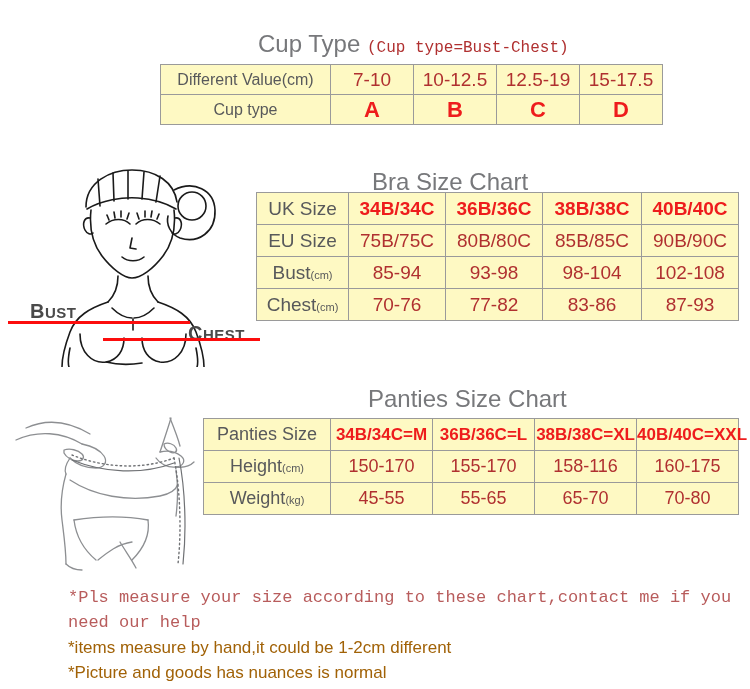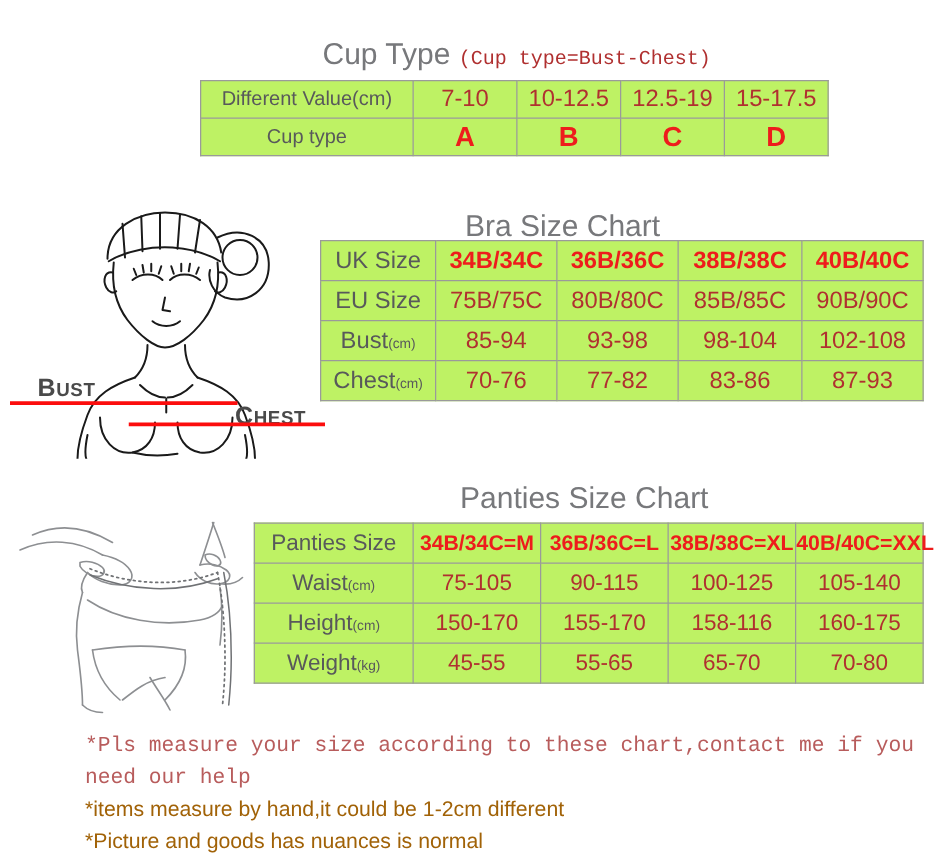--- a/index.html
+++ b/index.html
@@ -14,21 +14,21 @@
     overflow: hidden;
     font-family: "Liberation Sans", sans-serif;
     -webkit-font-smoothing: antialiased;
   }
 
   
   .sz-table {
     position: absolute;
     border-collapse: collapse;
     table-layout: fixed;
-    background: #bef264;
+    background: #fef9c3;
   }
   .sz-table td {
     border: 1px solid #9a9a9a;
     text-align: center;
     vertical-align: middle;
     white-space: nowrap;
     padding: 0;
   }
   .lbl {
     color: #58595b;
@@ -317,29 +317,20 @@
       <td class="lbl">
         <span>Panties Size</span><span class="unit"></span>
       </td>
       <td class="v val-bright">34B/34C=M</td>
       <td class="v val-bright">36B/36C=L</td>
       <td class="v val-bright">38B/38C=XL</td>
       <td class="v val-bright">40B/40C=XXL</td>
     </tr>
     <tr>
       <td class="lbl">
-        <span>Waist</span><span class="unit">(cm)</span>
-      </td>
-      <td class="v val-dark">75-105</td>
-      <td class="v val-dark">90-115</td>
-      <td class="v val-dark">100-125</td>
-      <td class="v val-dark">105-140</td>
-    </tr>
-    <tr>
-      <td class="lbl">
         <span>Height</span><span class="unit">(cm)</span>
       </td>
       <td class="v val-dark">150-170</td>
       <td class="v val-dark">155-170</td>
       <td class="v val-dark">158-116</td>
       <td class="v val-dark">160-175</td>
     </tr>
     <tr>
       <td class="lbl">
         <span>Weight</span><span class="unit">(kg)</span>

